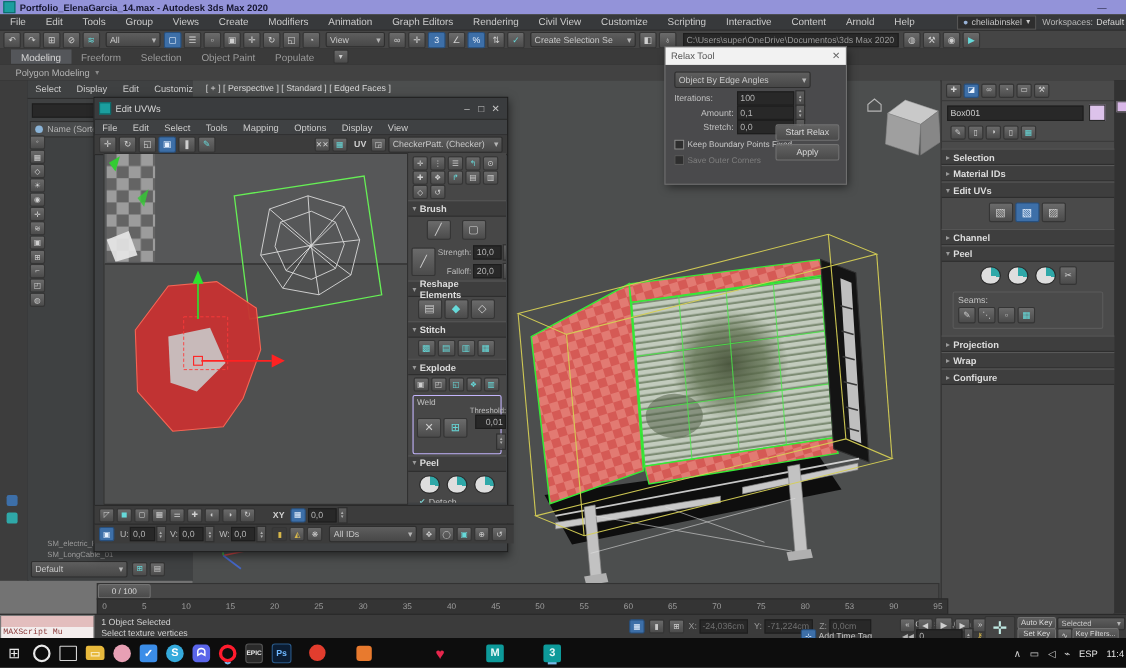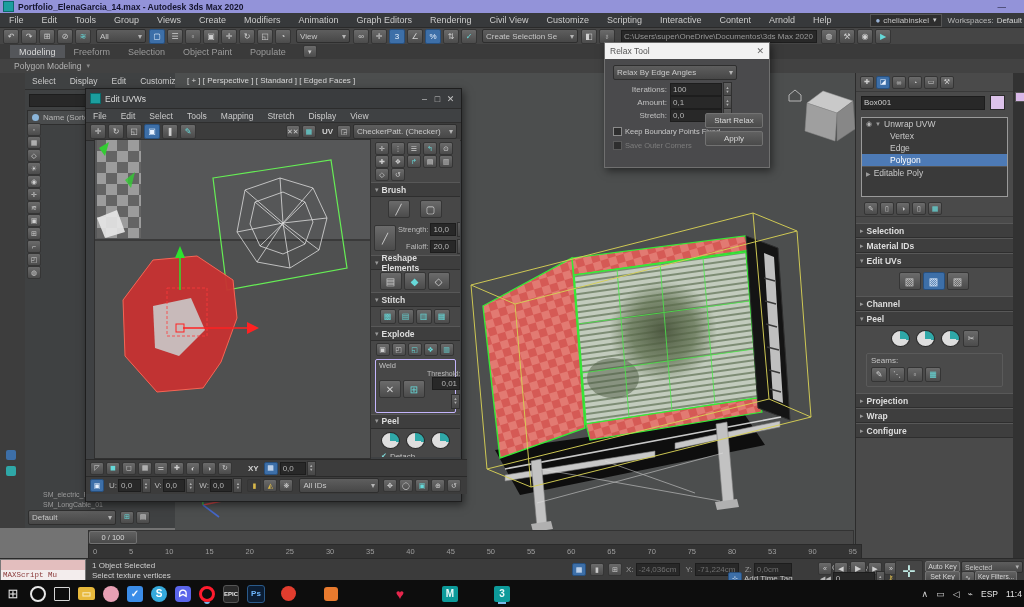--- a/index.html
+++ b/index.html
@@ -278,40 +278,20 @@
       <span class="ico sm act">◪</span>
       <span class="ico sm">∞</span>
       <span class="ico sm">◔</span>
       <span class="ico sm">▭</span>
       <span class="ico sm">⚒</span>
     </div>
     <div class="f" style="padding:3px 5px">
       <div class="fld" style="width:118px;height:12px;color:#d0d0d0">Box001</div>
       <span style="width:13px;height:13px;background:#dcc2ea;border:1px solid #2a2a2a;margin-left:5px"></span>
     </div>
-    <div style="margin:4px 5px;height:78px;background:#3a3a3a;border:1px solid #9a9a9a">
-      <div class="stkrow">
-        <span style="margin-right:3px;color:#b5b5b5;font-size:7px">◉</span>
-        <span style="margin-right:3px;color:#9a9a9a;font-size:6px">▼</span>
-        <span>Unwrap UVW</span>
-      </div>
-      <div class="stkrow" style="padding-left:28px">
-          <span>Vertex</span>
-        </div>
-      <div class="stkrow" style="padding-left:28px">
-          <span>Edge</span>
-        </div>
-      <div class="stkrow" style="padding-left:28px;background:#4d7ab5;color:#fff">
-          <span>Polygon</span>
-        </div>
-      <div class="stkrow" style="border-top:1px solid #555">
-        <span style="margin-right:3px;color:#9a9a9a;font-size:6px">▶</span>
-        <span>Editable Poly</span>
-      </div>
-    </div>
     <div class="f" style="padding:0 8px;height:15px;border-bottom:1px solid #3a3a3a">
       <span class="ico sm">✎</span>
       <span class="ico sm">▯</span>
       <span class="ico sm">◑</span>
       <span class="ico sm">▯</span>
       <span class="ico sm teal">▦</span>
     </div>
 
     <div class="sect" style="margin-top:6px">
         <span>Selection</span>
@@ -367,21 +347,21 @@
       <span class="winglyph">□</span>
       <span class="winglyph">✕</span>
     </div>
     <div class="f" style="height:13px;border-bottom:1px solid #2e2e2e">
       <div class="f">
           <span class="menu-item" style="padding:0 7px;font-size:8.5px">File</span>
           <span class="menu-item" style="padding:0 7px;font-size:8.5px">Edit</span>
           <span class="menu-item" style="padding:0 7px;font-size:8.5px">Select</span>
           <span class="menu-item" style="padding:0 7px;font-size:8.5px">Tools</span>
           <span class="menu-item" style="padding:0 7px;font-size:8.5px">Mapping</span>
-          <span class="menu-item" style="padding:0 7px;font-size:8.5px">Stretch</span>
+          <span class="menu-item" style="padding:0 7px;font-size:8.5px">Options</span>
           <span class="menu-item" style="padding:0 7px;font-size:8.5px">Display</span>
           <span class="menu-item" style="padding:0 7px;font-size:8.5px">View</span>
         </div>
     </div>
     <div class="f" style="height:17px;background:#3c3c3c;border-bottom:1px solid #2a2a2a;padding:0 4px">
       <span class="ico">✛</span>
       <span class="ico">↻</span>
       <span class="ico">◱</span>
       <span class="ico act">▣</span>
       <span class="ico">❚</span>
@@ -574,24 +554,24 @@
       <span class="ico sm">↺</span>
     </div>
   </div>
 
   <div class="a" style="left:604px;top:42px;width:164px;height:124px;background:#4a4a4c;border:1px solid #6f6f6f;box-shadow:2px 3px 8px rgba(0,0,0,.5)">
     <div class="f" style="height:16px;background:#f2f2f2;padding:0 5px">
       <span style="font-size:8.5px;color:#555">Relax Tool</span>
       <span style="margin-left:auto;color:#666;font-size:9px">✕</span>
     </div>
     <div class="dd a" style="left:8px;top:22px;width:116px;height:13px">
-        <span>Relax By Edge Angles</span>
+        <span>Object By Edge Angles</span>
       </div>
     <div class="f a" style="left:8px;top:40px;width:130px;height:13px">
-      <span style="width:54px;text-align:right;font-size:8px;color:#c0c0c0;margin-right:3px">Iterations:</span>
+      <span style="width:54px;text-align:left;font-size:8px;color:#c0c0c0;margin-right:3px">Iterations:</span>
       <span class="fld" style="width:46px">100</span>
         <span class="spin"></span>
     </div>
     <div class="f a" style="left:8px;top:53px;width:130px;height:13px">
       <span style="width:54px;text-align:right;font-size:8px;color:#c0c0c0;margin-right:3px">Amount:</span>
       <span class="fld" style="width:46px">0,1</span>
         <span class="spin"></span>
     </div>
     <div class="f a" style="left:8px;top:66px;width:130px;height:13px">
       <span style="width:54px;text-align:right;font-size:8px;color:#c0c0c0;margin-right:3px">Stretch:</span>

